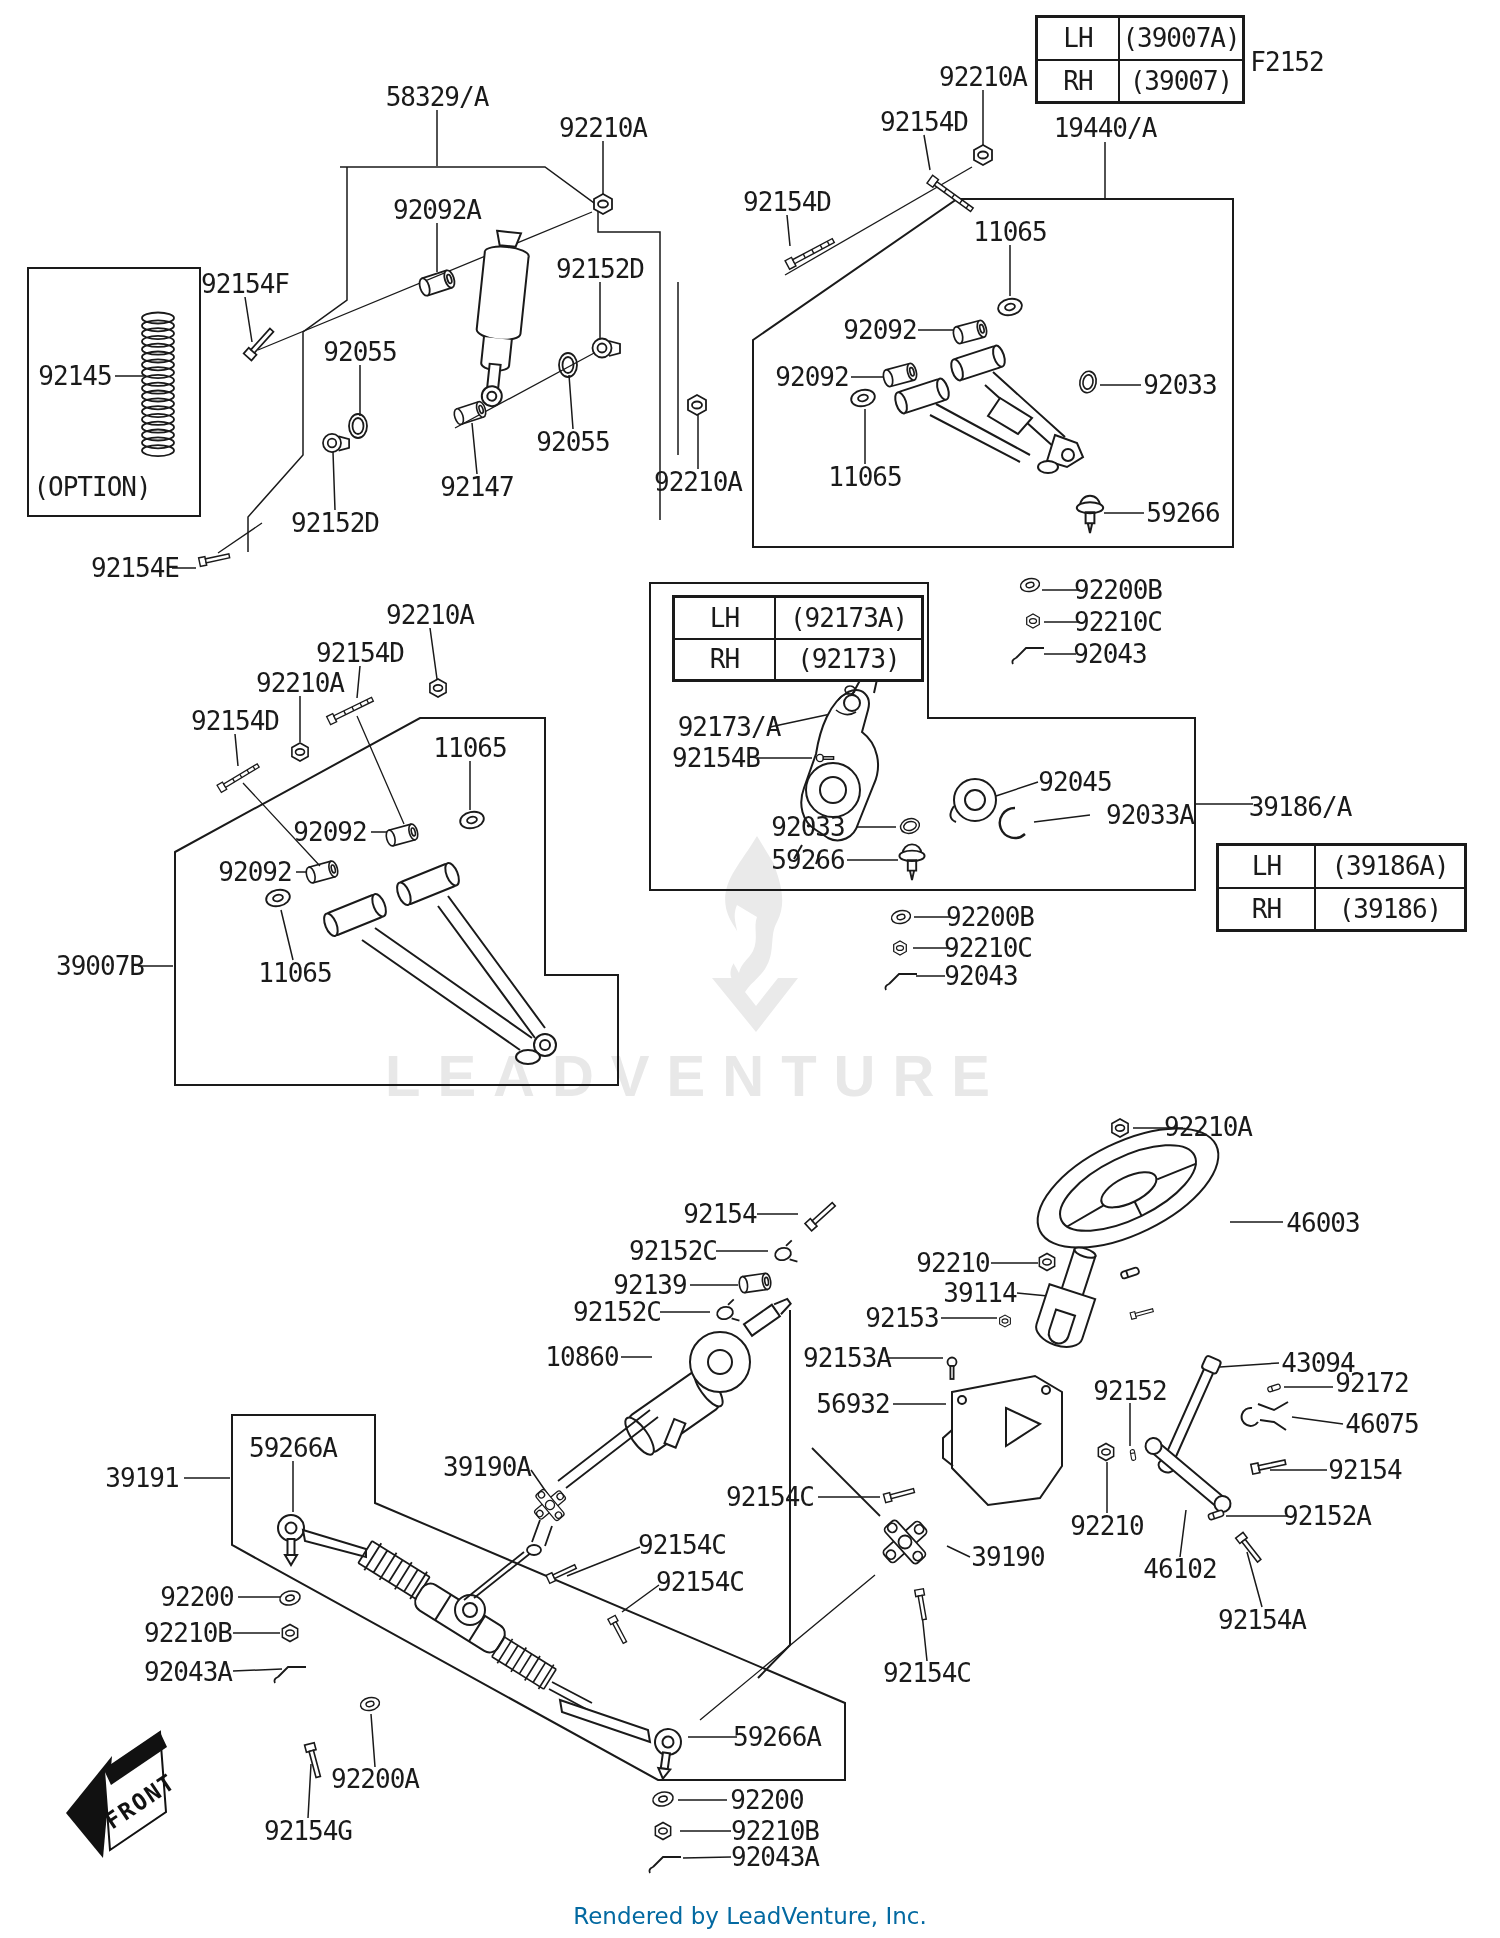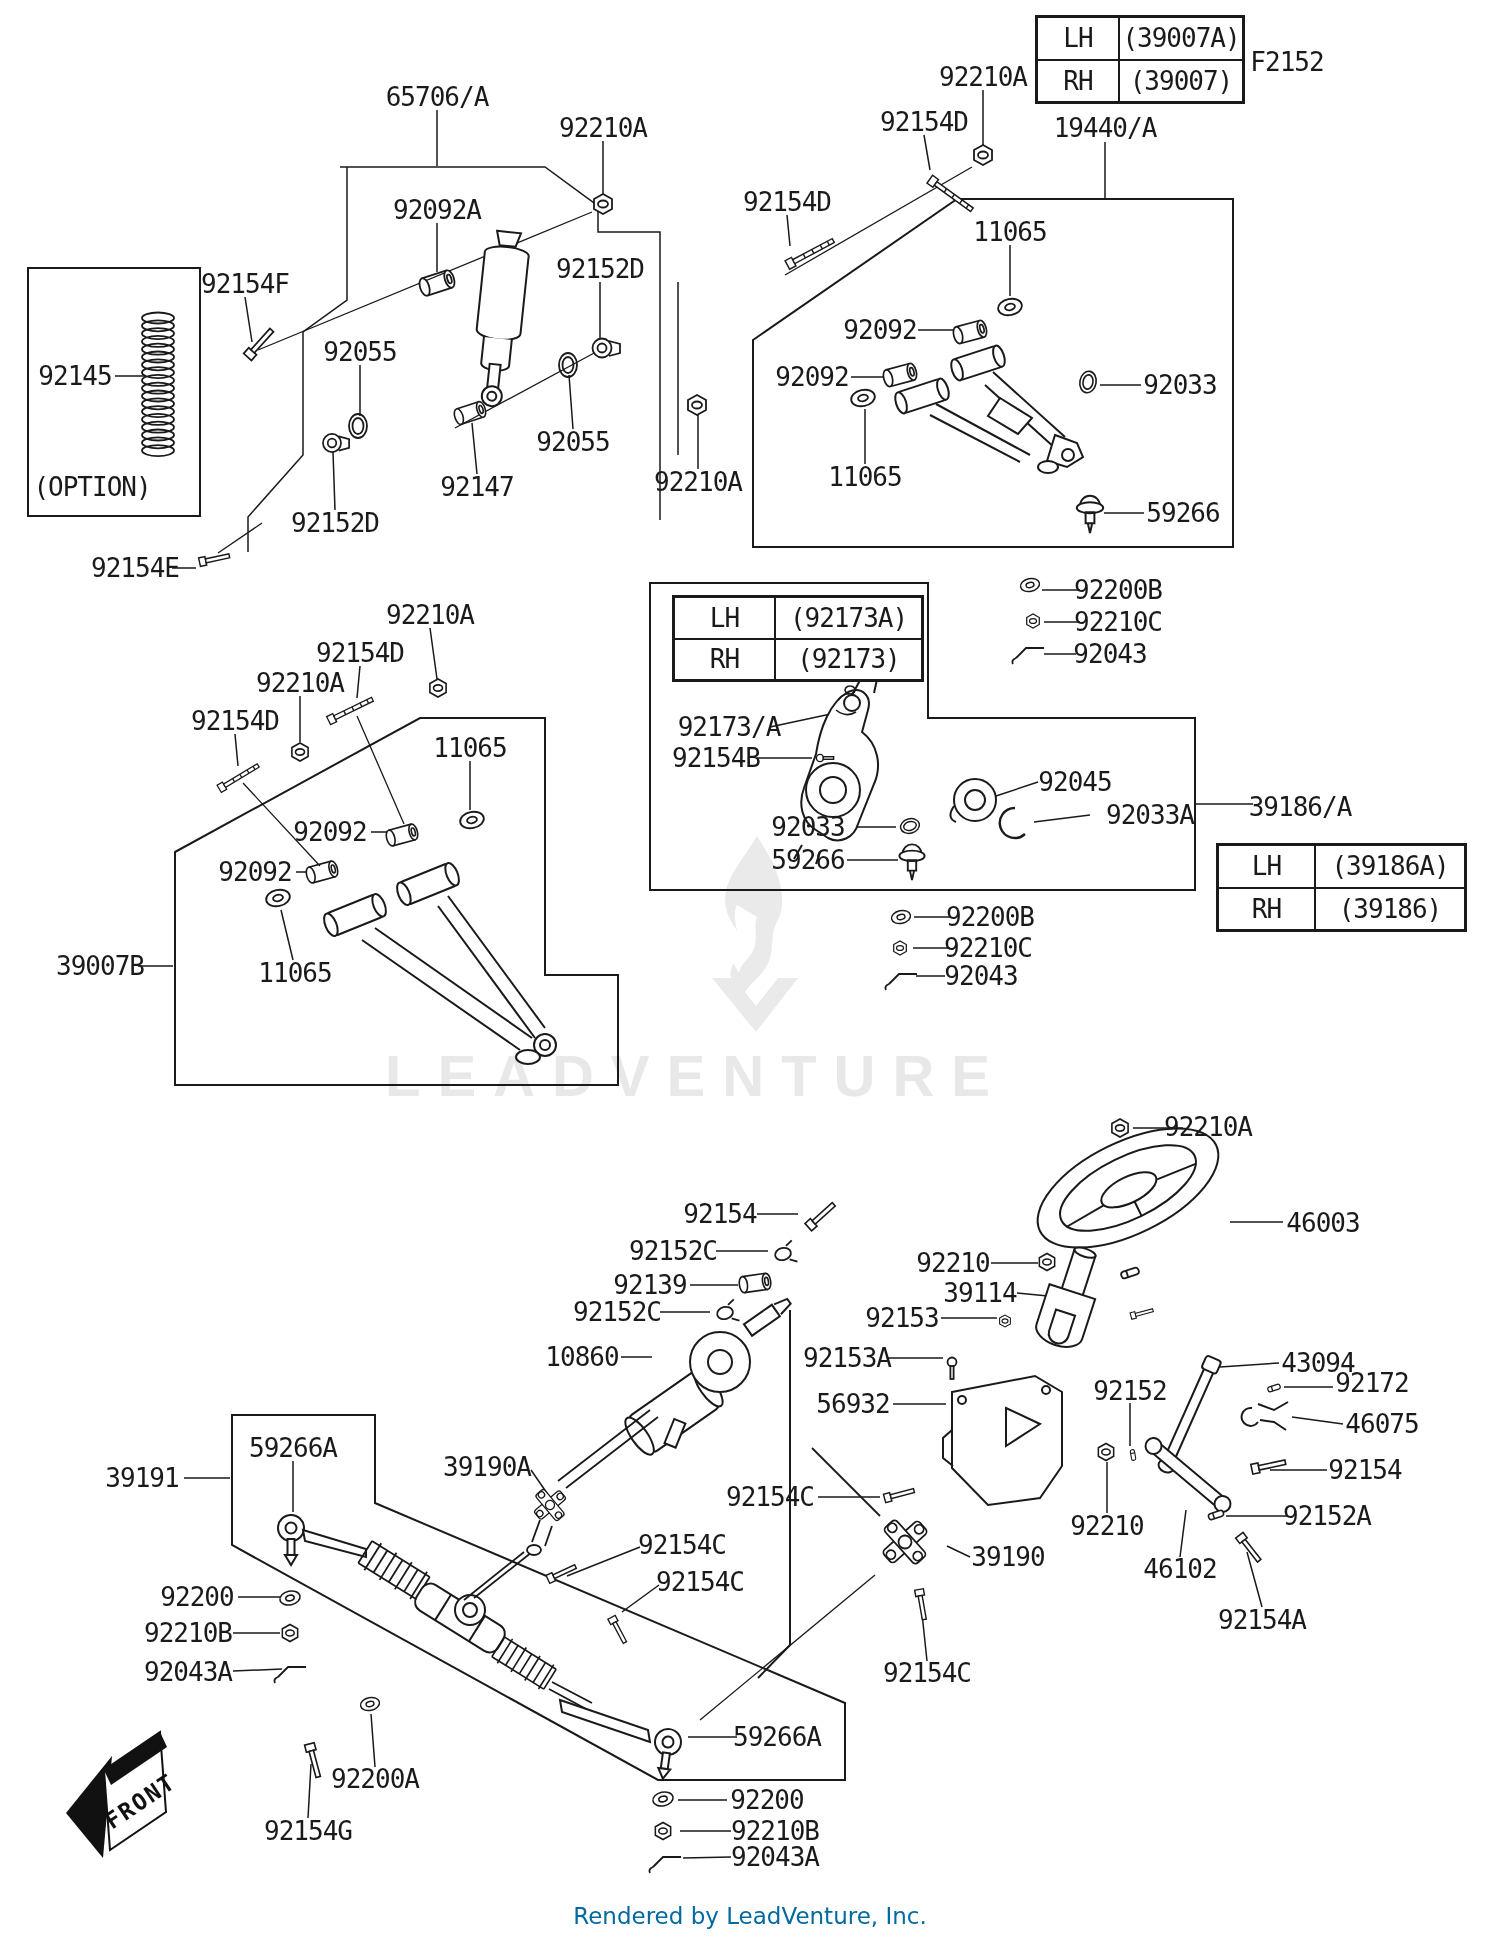--- a/index.html
+++ b/index.html
@@ -376,21 +376,21 @@
     <div>RH</div>
     <div>(92173)</div>
   </div>
   <div class="ptable" style="left:1216px;top:843px;width:247px;height:85px;grid-template-columns:97px 1fr;grid-template-rows:1fr 1fr">
     <div>LH</div>
     <div>(39186A)</div>
     <div>RH</div>
     <div>(39186)</div>
   </div>
 
-  <i class="pl" style="left:437px;top:97px">65706/A</i>
+  <i class="pl" style="left:437px;top:97px">58329/A</i>
   <i class="pl" style="left:603px;top:128px">92210A</i>
   <i class="pl" style="left:437px;top:210px">92092A</i>
   <i class="pl" style="left:245px;top:284px">92154F</i>
   <i class="pl" style="left:600px;top:269px">92152D</i>
   <i class="pl" style="left:75px;top:376px">92145</i>
   <i class="pl" style="left:92px;top:487px">(OPTION)</i>
   <i class="pl" style="left:360px;top:352px">92055</i>
   <i class="pl" style="left:573px;top:442px">92055</i>
   <i class="pl" style="left:477px;top:487px">92147</i>
   <i class="pl" style="left:335px;top:523px">92152D</i>

